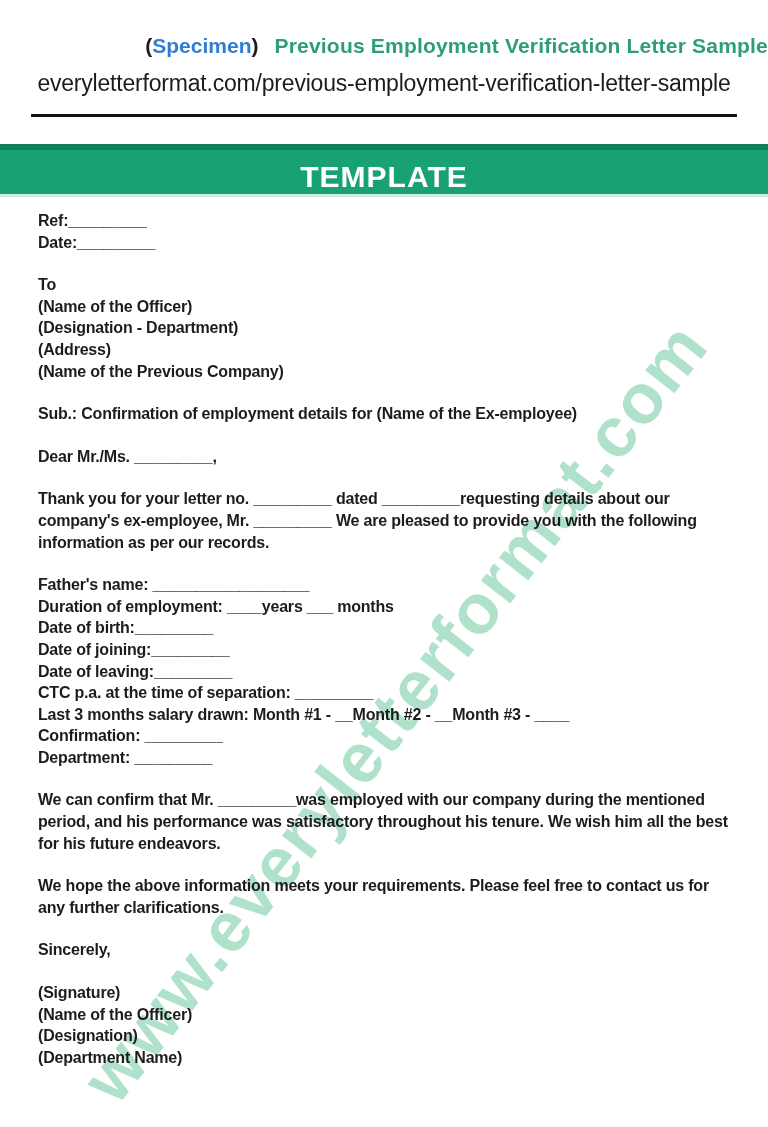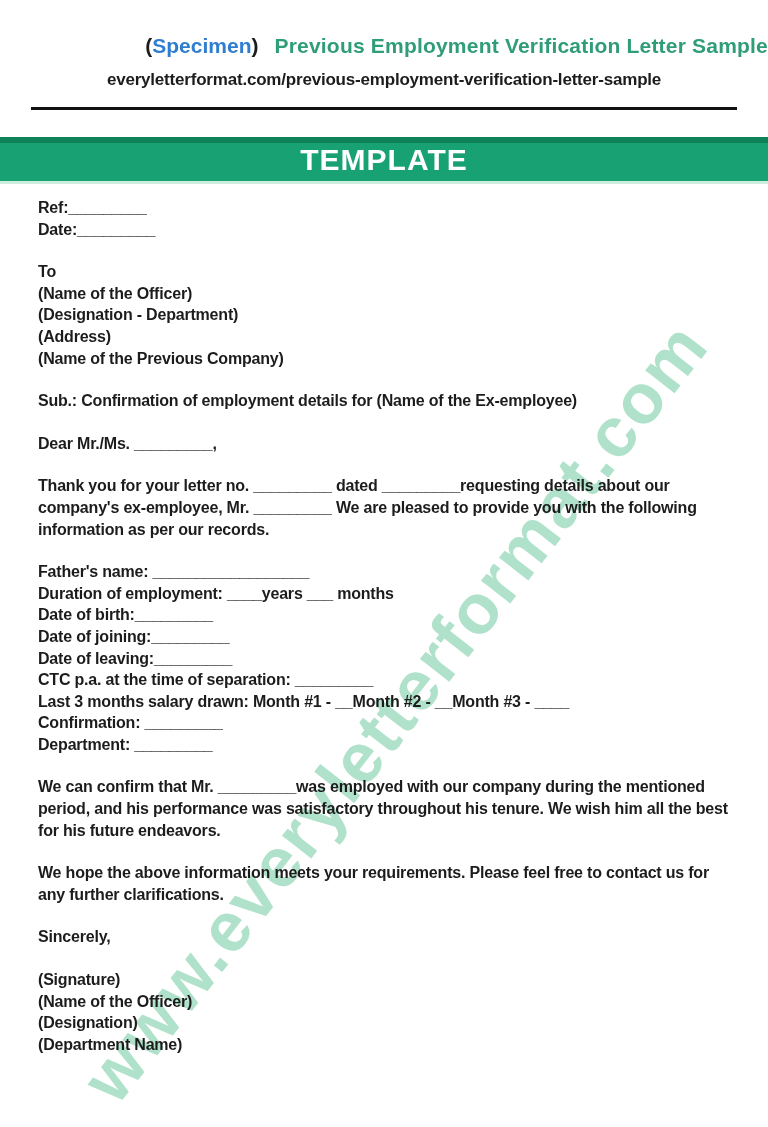--- a/index.html
+++ b/index.html
@@ -53,43 +53,43 @@
   }
   .specimen-inner { color: var(--specimen_blue, #2e7dd1); }
   .page-title {
     font-size: 21px;
     font-weight: 700;
     color: var(--title_green, #2f9d77);
     letter-spacing: 0.2px;
   }
   .url-line {
     margin-top: 12px;
-    font-size: 17px;
-    font-weight: 700;
+    font-size: 23px;
+    font-weight: 400;
     color: var(--text_dark, #1c1c1c);
     letter-spacing: -0.2px;
   }
   .rule {
     width: 706px;
     margin: 17px auto 0 auto;
     border: none;
     border-top: 3px solid var(--rule_black, #111111);
   }
 
   .banner {
     position: relative;
     z-index: 1;
     margin-top: 27px;
   }
   .banner-top-strip { height: 6px; background: var(--banner_dark_green, #0e8159); }
   .banner-main {
-    height: 38px;
+    height: 44px;
     background: var(--banner_green, #18a173);
     display: flex;
-    align-items: flex-start;
+    align-items: flex-end;
     justify-content: center;
   }
   .banner-label {
     color: #ffffff;
     font-size: 30px;
     font-weight: 700;
     letter-spacing: 1px;
   }
   .banner-bottom-strip { height: 3px; background: var(--banner_edge_light, #cdeede); }
 

